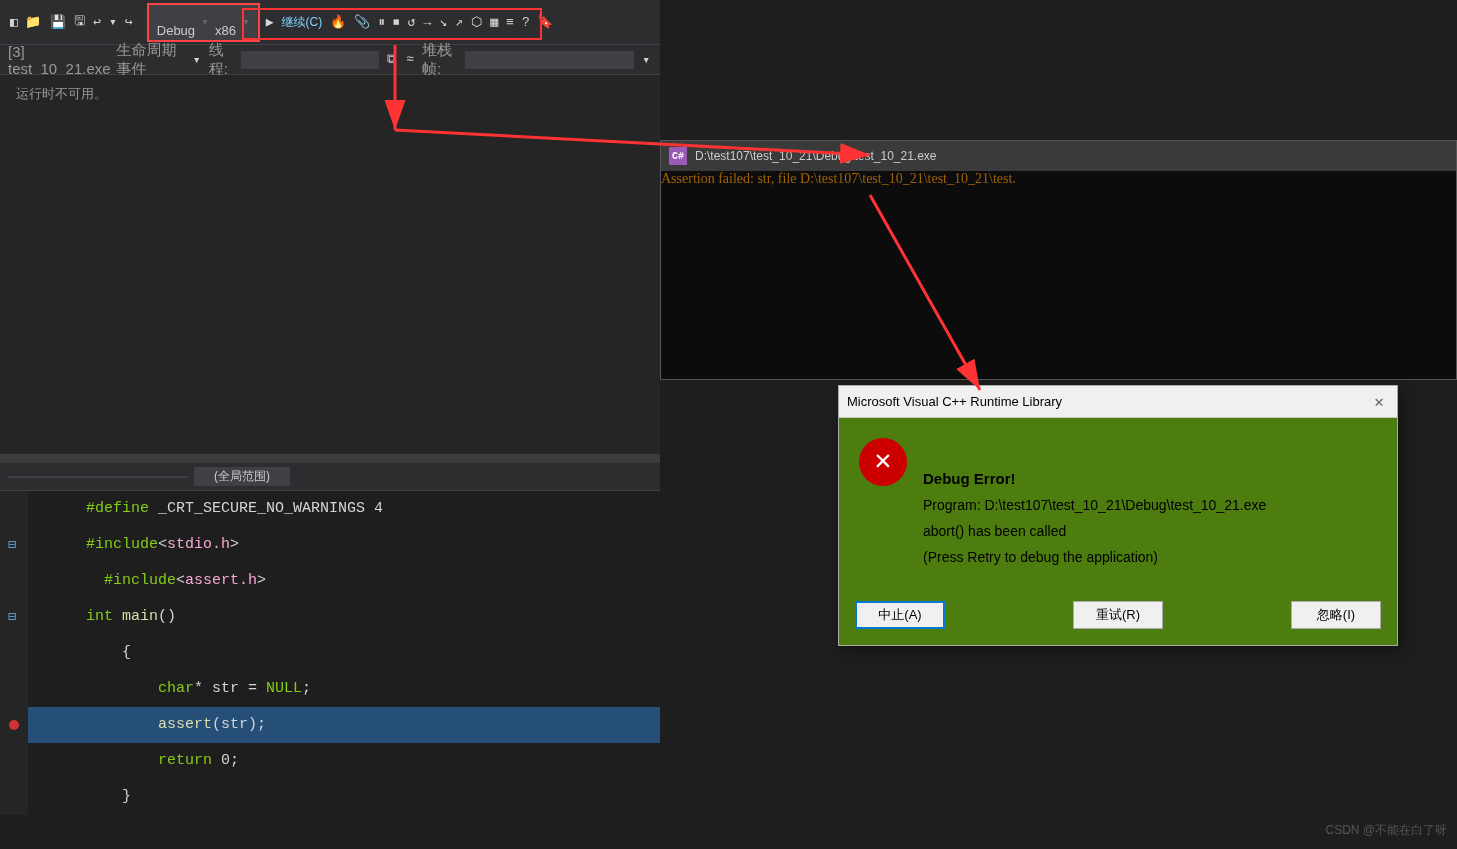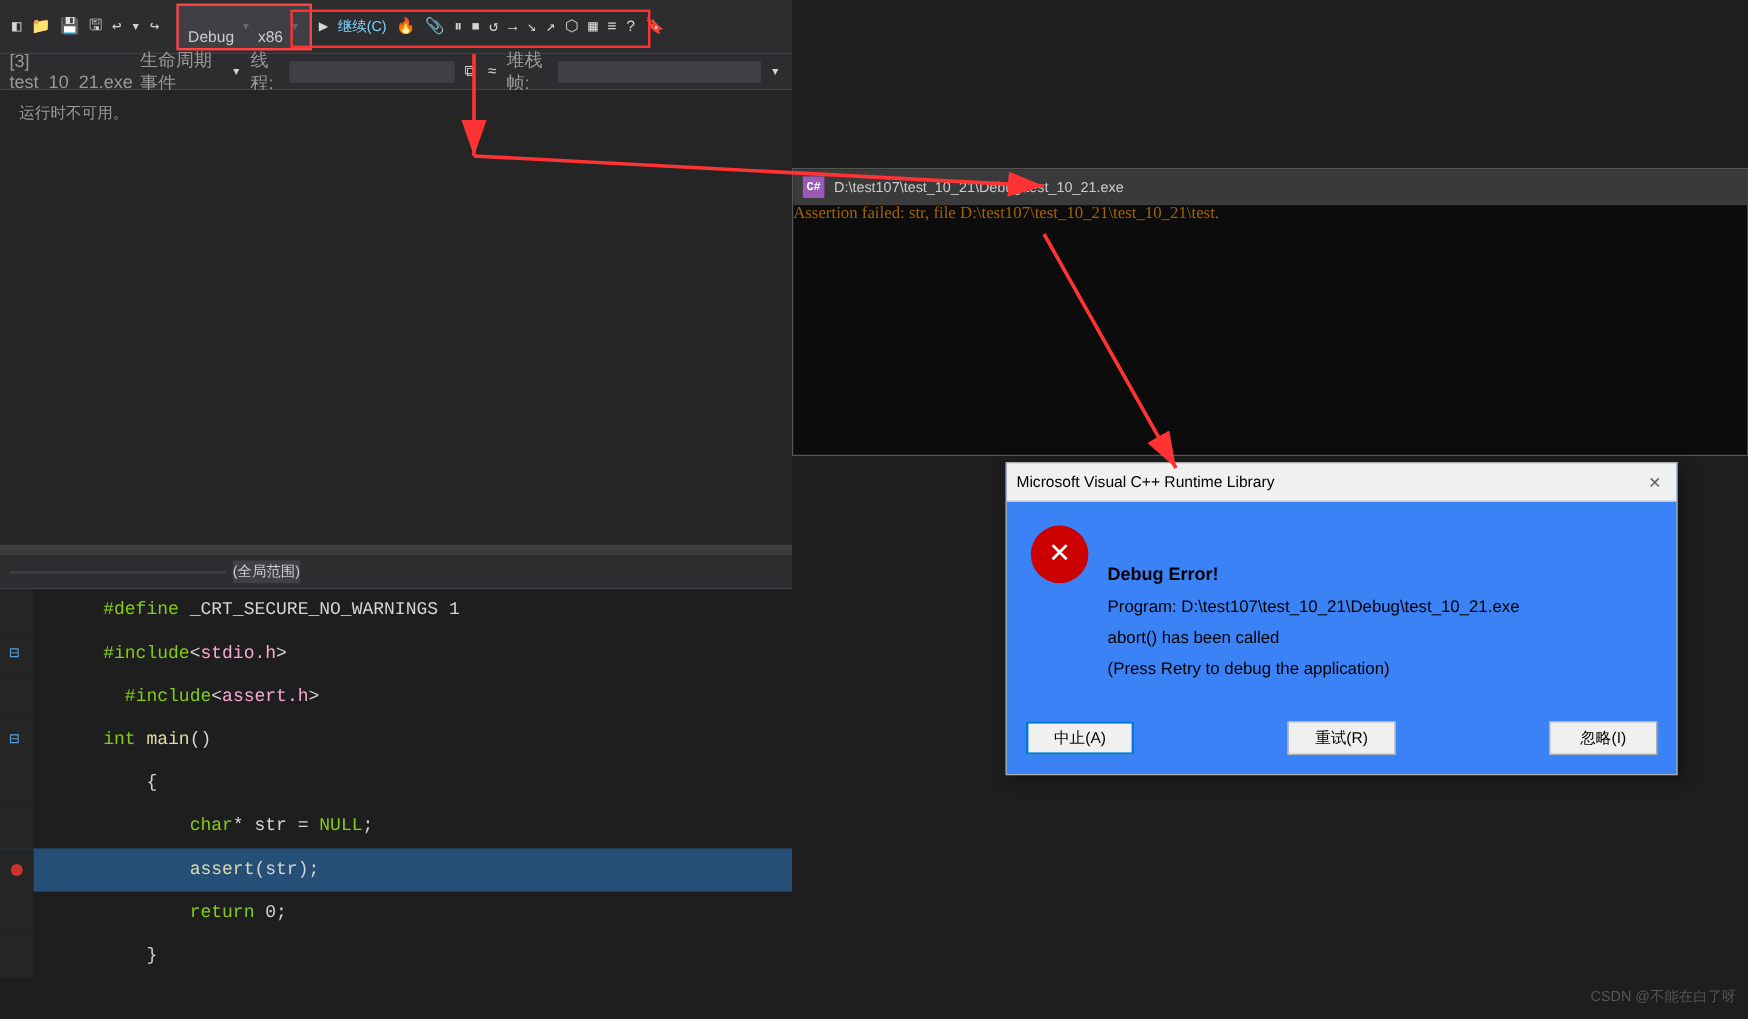--- a/index.html
+++ b/index.html
@@ -133,21 +133,21 @@
       font-family: 'Segoe UI', sans-serif;
       flex: 1;
       max-width: 180px;
     }
 
     .scope-label {
       color: #ccc;
       font-size: 12px;
       font-family: 'Segoe UI', sans-serif;
       background: #3f3f46;
-      padding: 1px 0;
+      padding: 1px 20px;
     }
 
     
     .code-area {
       position: absolute;
       top: 491px; left: 0;
       width: 660px;
       height: 358px;
       background: #1e1e1e;
       font-family: 'Consolas', 'Courier New', monospace;
@@ -246,21 +246,21 @@
       font-size: 14px;
       font-family: Liberation Serif, serif;
     }
 
     
     .error-dialog {
       position: absolute;
       top: 385px;
       left: 838px;
       width: 560px;
-      background: #3b82f6;
+      background: #4d7c0f;
       border: 1px solid #aaa;
       box-shadow: 4px 4px 12px rgba(0,0,0,0.4);
     }
 
     .dialog-titlebar {
       height: 32px;
       background: #f0f0f0;
       display: flex;
       align-items: center;
       justify-content: space-between;
@@ -457,21 +457,21 @@
 <div class="scope-bar">
   <div class="scope-dropdown"></div>
   <div class="scope-label">(全局范围)</div>
 </div>
 
 <div class="code-area">
 
   <div class="code-line">
     <div class="line-gutter"></div>
     <span class="line-content plain">
-      <span class="kw">#define</span><span class="plain"> _CRT_SECURE_NO_WARNINGS 1</span>
+      <span class="kw">#define</span><span class="plain"> _CRT_SECURE_NO_WARNINGS 4</span>
     </span>
   </div>
 
   <div class="code-line">
     <div class="line-gutter">
         <span class="line-minus">⊟</span>
       </div>
     <span class="line-content plain">
       <span class="kw">#include</span><span class="plain">&lt;</span><span class="inc-file">stdio.h</span><span class="plain">&gt;</span>
     </span>

